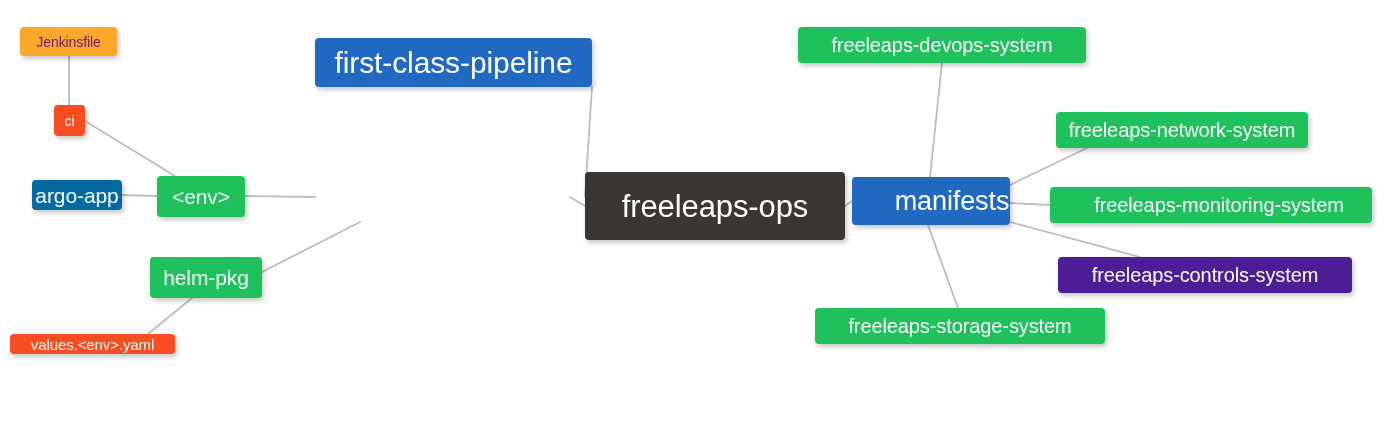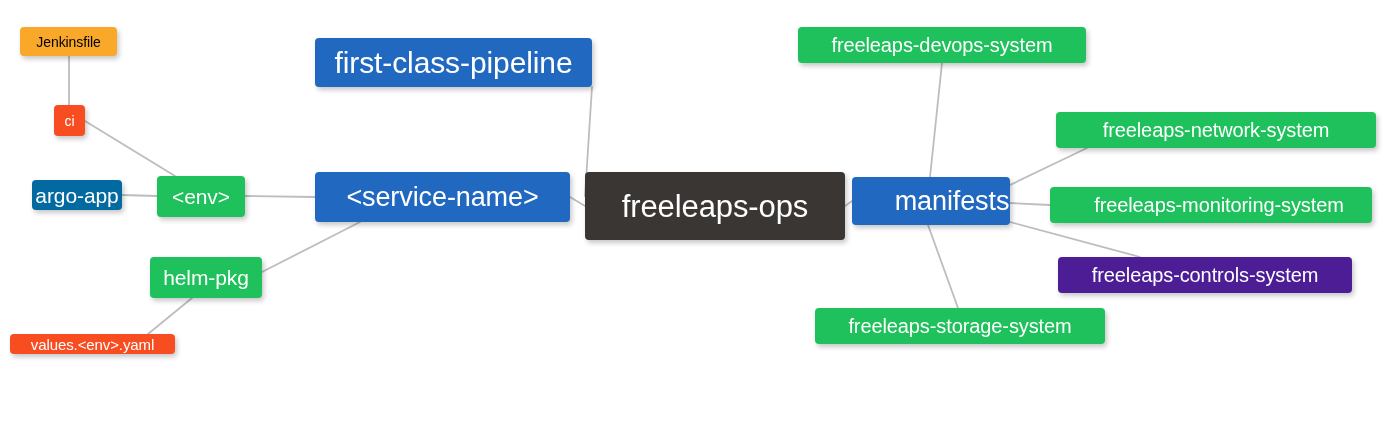--- a/index.html
+++ b/index.html
@@ -54,26 +54,25 @@
       <line x1="69" y1="105" x2="69" y2="56" stroke="#bdbdbd" stroke-width="1.8" stroke-linecap="round"></line>
       <line x1="192" y1="298" x2="148" y2="334" stroke="#bdbdbd" stroke-width="1.8" stroke-linecap="round"></line>
       <line x1="930" y1="177" x2="942" y2="63" stroke="#bdbdbd" stroke-width="1.8" stroke-linecap="round"></line>
       <line x1="1010" y1="185" x2="1087" y2="148" stroke="#bdbdbd" stroke-width="1.8" stroke-linecap="round"></line>
       <line x1="1010" y1="203" x2="1050" y2="205" stroke="#bdbdbd" stroke-width="1.8" stroke-linecap="round"></line>
       <line x1="1010" y1="222" x2="1140" y2="257" stroke="#bdbdbd" stroke-width="1.8" stroke-linecap="round"></line>
       <line x1="928" y1="225" x2="958" y2="308" stroke="#bdbdbd" stroke-width="1.8" stroke-linecap="round"></line>
     </svg>
 <div class="node" style="left: 585px; top: 172px; width: 260px; height: 68px; background: rgb(58, 54, 51); font-size: 31px; color: rgb(255, 255, 255);">freeleaps-ops</div>
     <div class="node" style="left: 315px; top: 38px; width: 277px; height: 49px; background: rgb(33, 104, 192); font-size: 30px; color: rgb(255, 255, 255);">first-class-pipeline</div>
-    <div class="node" style="left: 315px; top: 172px; width: 255px; height: 50px; background: rgb(33, 104, 192); font-size: 27px; color: rgb(255, 255, 255);">&lt;service-name&gt;</div>
     <div class="node" style="left: 852px; top: 177px; width: 158px; height: 48px; background: rgb(33, 104, 192); font-size: 27px; color: rgb(255, 255, 255); padding-left: 42px;">manifests</div>
     <div class="node" style="left: 157px; top: 176px; width: 88px; height: 41px; background: rgb(30, 193, 91); font-size: 21px; color: rgb(255, 255, 255);">&lt;env&gt;</div>
     <div class="node" style="left: 150px; top: 257px; width: 112px; height: 41px; background: rgb(30, 193, 91); font-size: 21px; color: rgb(255, 255, 255);">helm-pkg</div>
-    <div class="node" style="left: 20px; top: 27px; width: 97px; height: 29px; background: rgb(249, 168, 42); font-size: 14px; color: #000000;">Jenkinsfile</div>
+    <div class="node" style="left: 20px; top: 27px; width: 97px; height: 29px; background: rgb(249, 168, 42); font-size: 14px; color: #701a75;">Jenkinsfile</div>
     <div class="node" style="left: 54px; top: 105px; width: 31px; height: 31px; background: rgb(247, 77, 32); font-size: 14px; color: rgb(255, 255, 255);">ci</div>
     <div class="node" style="left: 32px; top: 180px; width: 90px; height: 30px; background: #0369a1; font-size: 21px; color: rgb(255, 255, 255);">argo-app</div>
     <div class="node" style="left: 10px; top: 334px; width: 165px; height: 20px; background: rgb(247, 77, 32); font-size: 15px; color: rgb(255, 255, 255);">values.&lt;env&gt;.yaml</div>
     <div class="node" style="left: 798px; top: 27px; width: 288px; height: 36px; background: rgb(30, 193, 91); font-size: 20px; color: rgb(255, 255, 255);">freeleaps-devops-system</div>
-    <div class="node" style="left: 1056px; top: 112px; width: 320px; height: 36px; background: rgb(30, 193, 91); font-size: 20px; color: rgb(255, 255, 255);">freeleaps-network-system</div>
+    <div class="node" style="left: 1056px; top: 112px; width: 252px; height: 36px; background: rgb(30, 193, 91); font-size: 20px; color: rgb(255, 255, 255);">freeleaps-network-system</div>
     <div class="node" style="left: 1050px; top: 187px; width: 322px; height: 36px; background: rgb(30, 193, 91); font-size: 20px; color: rgb(255, 255, 255); padding-left: 16px;">freeleaps-monitoring-system</div>
     <div class="node" style="left: 1058px; top: 257px; width: 294px; height: 36px; background: #4c1d95; font-size: 20px; color: rgb(255, 255, 255);">freeleaps-controls-system</div>
     <div class="node" style="left: 815px; top: 308px; width: 290px; height: 36px; background: rgb(30, 193, 91); font-size: 20px; color: rgb(255, 255, 255);">freeleaps-storage-system</div>
   </div>
 
 </body></html>

